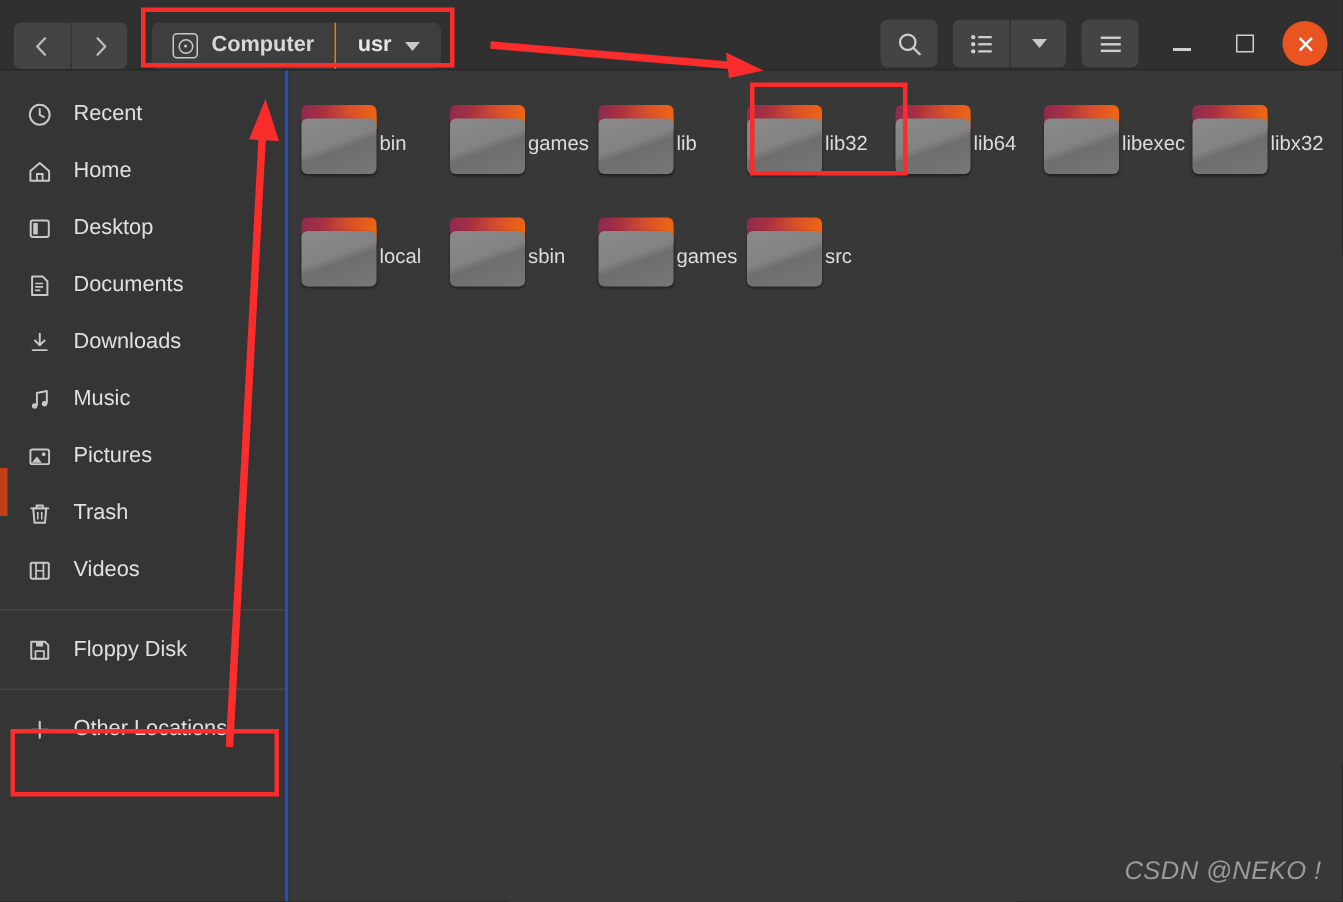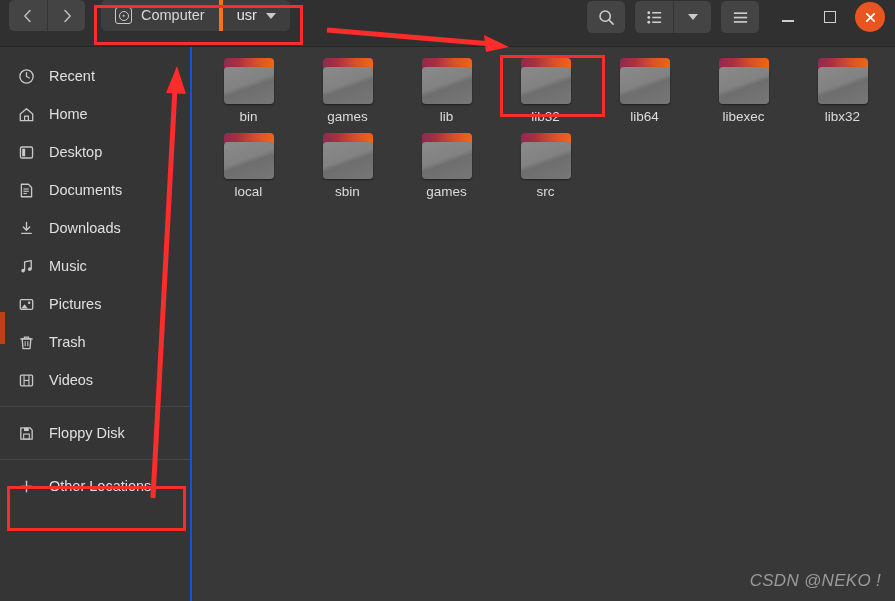--- a/index.html
+++ b/index.html
@@ -16,21 +16,21 @@
     background: #353535;
     overflow: hidden;
   }
 
   
   #headerbar {
     position: absolute; left: 0; top: 0;
     width: 895px; height: 47px;
     background: #303030;
     border-bottom: 1px solid #262626;
-    display: flex; align-items: flex-start;
+    display: flex; align-items: flex-end; font-weight: bold;
   }
   .hb-left { display: flex; align-items: center; padding-left: 9px; }
   .hb-right {
     margin-left: auto; display: flex; align-items: center;
     padding-right: 10px; gap: 0;
   }
 
   
   .navpair { display: flex; border-radius: 5px; overflow: hidden; }
   .navbtn {
@@ -49,21 +49,21 @@
     border-radius: 5px; overflow: hidden;
   }
   .crumb {
     height: 31px;
     background: #3e3e3e;
     display: flex; align-items: center;
     padding: 0 14px; gap: 9px;
     color: #d8d8d8; font-size: 14.5px;
     cursor: pointer; white-space: nowrap;
   }
-  .crumb + .crumb { border-left: 4px solid #f97316; }
+  .crumb + .crumb { border-left: 1px solid #f97316; }
   .crumb.current { color: #e6e6e6; }
   .crumb-label { line-height: 1; }
   .computer-icon {
     width: 17px; height: 17px;
     border: 1.6px solid #c9c9c9; border-radius: 3px;
     position: relative; flex: none;
   }
   .computer-icon::before {
     content: ""; position: absolute;
     left: 50%; top: 50%; transform: translate(-50%,-50%);
@@ -143,21 +143,21 @@
     width: 702px; height: 554px;
     background: #383838;
   }
   .icon-grid {
     display: grid;
     grid-template-columns: repeat(7, 99px);
     padding: 6px 0 0 6px;
   }
   .file-item {
     height: 75px;
-    display: flex; flex-direction: column; align-items: center;
+    display: flex; flex-direction: row; align-items: center;
     padding-top: 5px; cursor: pointer;
   }
   .folder {
     position: relative;
     width: 54px; height: 46px; flex: none;
   }
   
   .folder .tab {
     position: absolute; left: 2px; top: 0;
     width: 50px; height: 16px;

